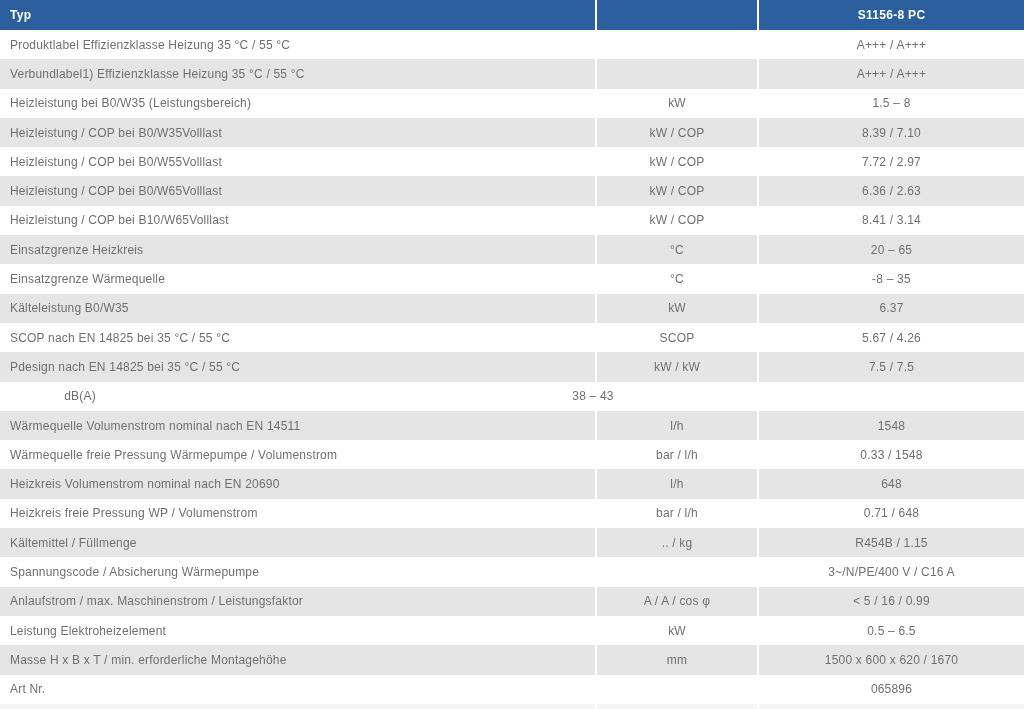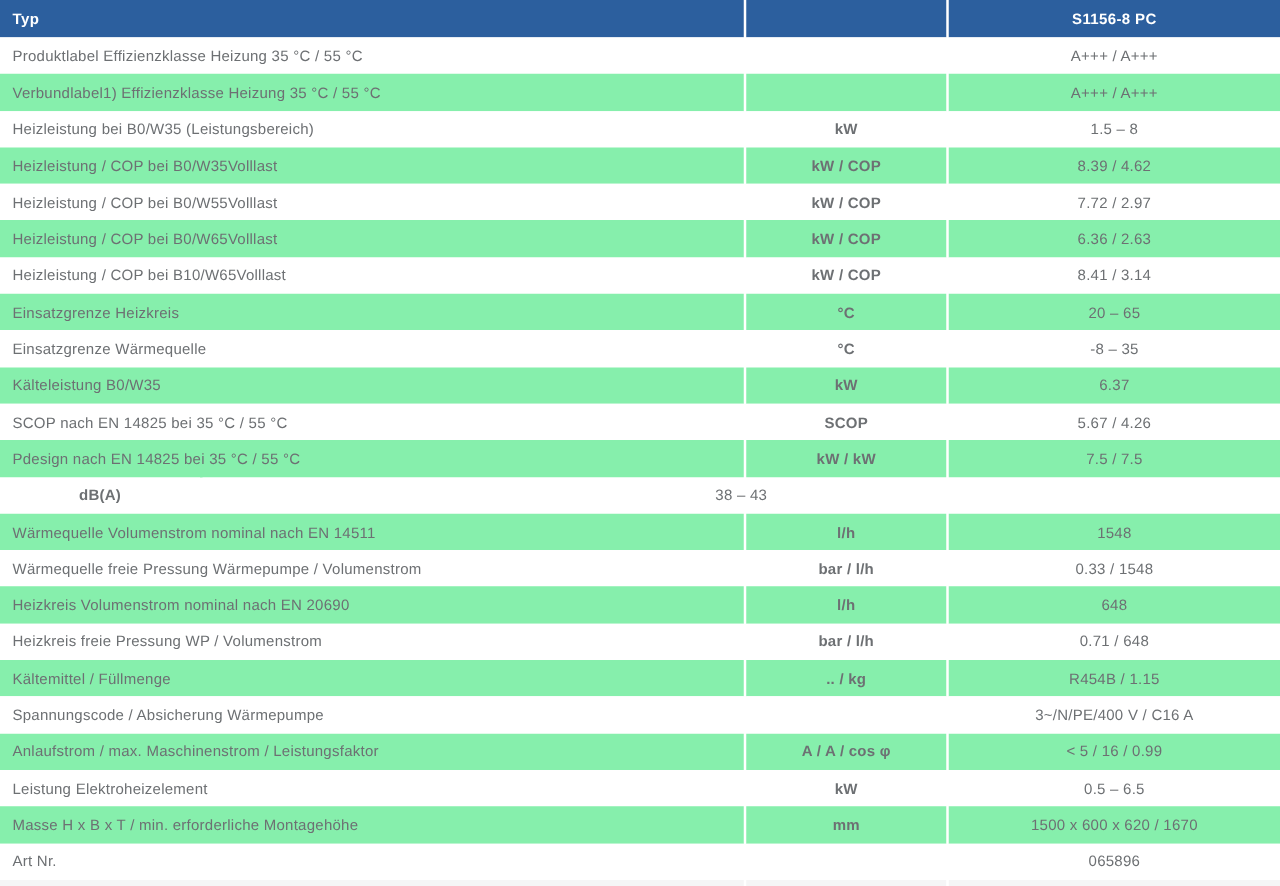--- a/index.html
+++ b/index.html
@@ -38,38 +38,37 @@
     overflow: hidden;
   }
   .cell.label {
     width: 595px;
     padding-left: 10px;
     justify-content: flex-start;
   }
   .cell.unit {
     width: 160px;
     justify-content: center;
-    font-weight: bold;
   }
   .cell.value {
     flex: 1;
     justify-content: center;
     text-align: right;
   }
   .row.header {
     height: 30px;
   }
   .row.header .cell {
     background: #2c5f9e;
     color: #ffffff;
     font-weight: 700;
     letter-spacing: 0.3px;
   }
   .row.stripe .cell {
-    background: #86efac;
+    background: #e5e5e5;
   }
   .row.partial {
     flex: 1 1 auto;          
     height: auto;
   }
   .row.partial .cell {
     background: #f5f5f6;
   }
 </style>
 </head>
@@ -93,21 +92,21 @@
         <div class="cell value">A+++ / A+++</div>
       </div>
       <div class="row">
         <div class="cell label">Heizleistung bei B0/W35 (Leistungsbereich)</div>
         <div class="cell unit">kW</div>
         <div class="cell value">1.5 – 8</div>
       </div>
       <div class="row stripe">
         <div class="cell label">Heizleistung / COP bei B0/W35Volllast</div>
         <div class="cell unit">kW / COP</div>
-        <div class="cell value">8.39 / 4.62</div>
+        <div class="cell value">8.39 / 7.10</div>
       </div>
       <div class="row">
         <div class="cell label">Heizleistung / COP bei B0/W55Volllast</div>
         <div class="cell unit">kW / COP</div>
         <div class="cell value">7.72 / 2.97</div>
       </div>
       <div class="row stripe">
         <div class="cell label">Heizleistung / COP bei B0/W65Volllast</div>
         <div class="cell unit">kW / COP</div>
         <div class="cell value">6.36 / 2.63</div>

